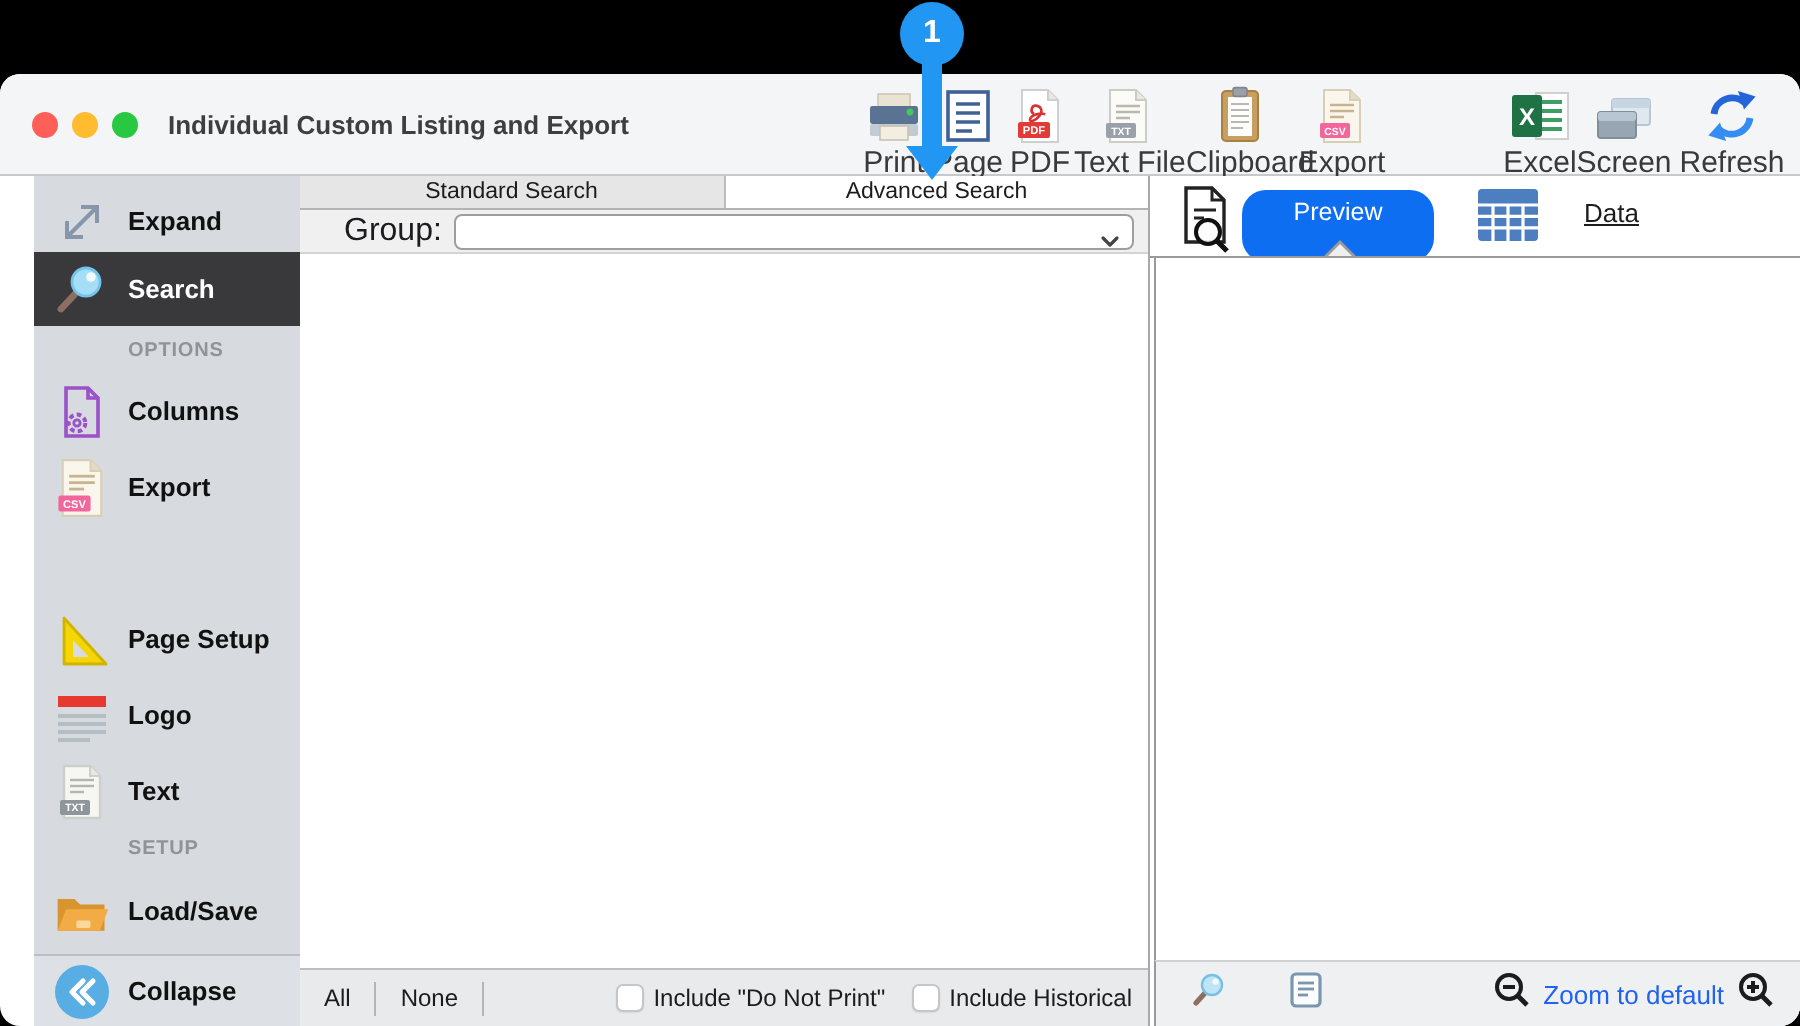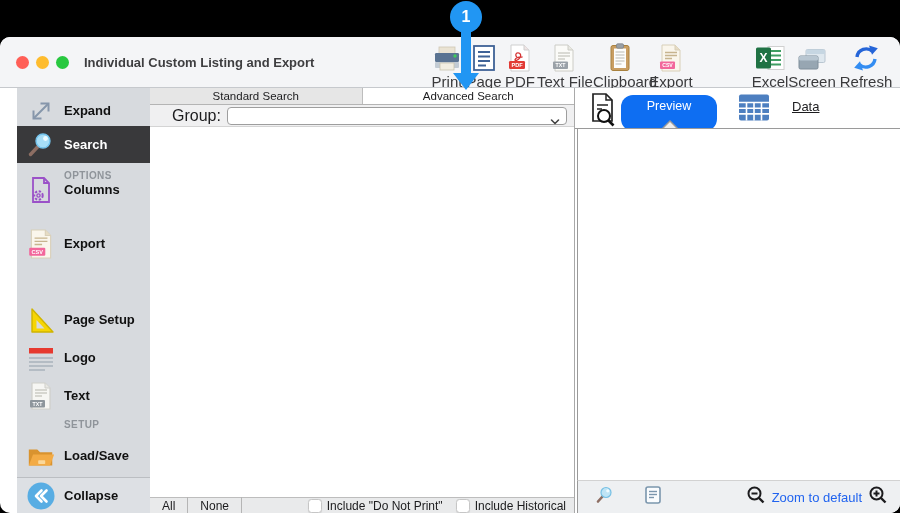--- a/index.html
+++ b/index.html
@@ -49,21 +49,21 @@
   .tab.inactive { background:#e6e6e6; border-right:1px solid #bdbdbd; }
   .tab.active { background:#fff; }
   .group-row { position:absolute; left:0; top:17px; width:100%; height:22px; background:#f0f0f1;
                border-bottom:1px solid #d4d4d4; display:flex; align-items:center; }
   .group-label { margin-left:22px; font-size:16px; color:#1c1c1e; }
   .group-select { margin-left:6px; margin-right:7px; flex:1; height:18px; background:#fff;
                   border:1px solid #9e9e9e; border-radius:4px; display:flex; align-items:center; position:relative; }
   .group-value { font-size:12px; color:#1c1c1e; margin-left:6px; }
   .group-chevron { position:absolute; right:6px; top:4px; }
   .m-body { position:absolute; left:0; top:39px; width:100%; bottom:29px; background:#fff; }
-  .m-footer { position:absolute; left:0; bottom:0; width:100%; height:16px; background:#e9eaeb;
+  .m-footer { position:absolute; left:0; bottom:0; width:100%; height:29px; background:#e9eaeb;
               border-top:1px solid #bdbdbd; display:flex; align-items:center; font-size:12px; color:#1c1c1e; }
   .mf-btn { padding:0 12px; cursor:default; }
   .mf-sep { width:1px; height:17px; background:#b5b5b5; }
   .chk-group { display:flex; align-items:center; gap:5px; }
   .checkbox { width:14px; height:14px; background:#fff; border:1px solid #c6c6c6; border-radius:3.5px;
               box-shadow:0 0.5px 1px rgba(0,0,0,.08); }
 
   
   .right { position:absolute; left:575px; top:0; width:325px; height:425px; background:#fff; }
   .r-header { position:absolute; left:0; top:0; width:100%; height:40px; background:#fff; }
@@ -257,21 +257,21 @@
               <path d="M12 16.5 L4.5 24.5" stroke="#8d6e63" stroke-width="3.4" stroke-linecap="round"></path>
               <circle cx="17" cy="11" r="7" fill="#a7def7" stroke="#74c3ec" stroke-width="1.4"></circle>
               <circle cx="19.5" cy="8.5" r="2.4" fill="#eefbff"></circle>
             </svg>
           </div>
           <div class="sb-label">Search</div>
         </div>
 
         <div class="sb-header" style="top:82px">OPTIONS</div>
 
-        <div class="sb-row" style="top:83px">
+        <div class="sb-row" style="top:99px">
           <div class="sb-ic">
             <svg width="30" height="30" viewBox="0 0 30 30">
               <path d="M7 3h11l5 5v19H7z" fill="none" stroke="#9b51c8" stroke-width="1.8"></path>
               <path d="M18 3v5h5" fill="none" stroke="#9b51c8" stroke-width="1.8"></path>
               <circle cx="12.5" cy="20.5" r="4.2" fill="none" stroke="#9b51c8" stroke-width="2" stroke-dasharray="2.3 1.6"></circle>
               <circle cx="12.5" cy="20.5" r="1.6" fill="none" stroke="#9b51c8" stroke-width="1.4"></circle>
             </svg>
           </div>
           <div class="sb-label">Columns</div>
         </div>

